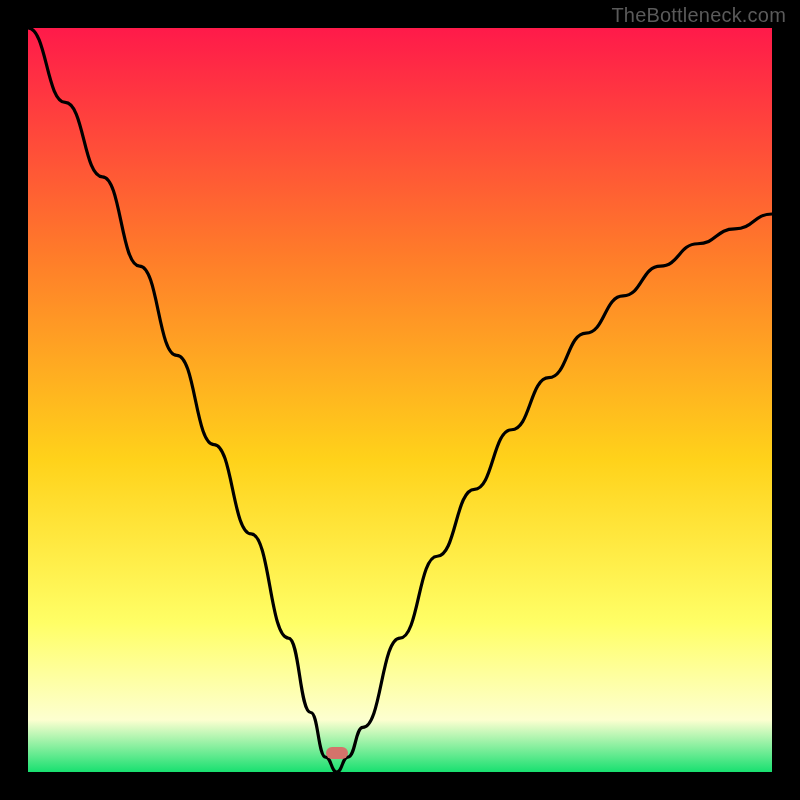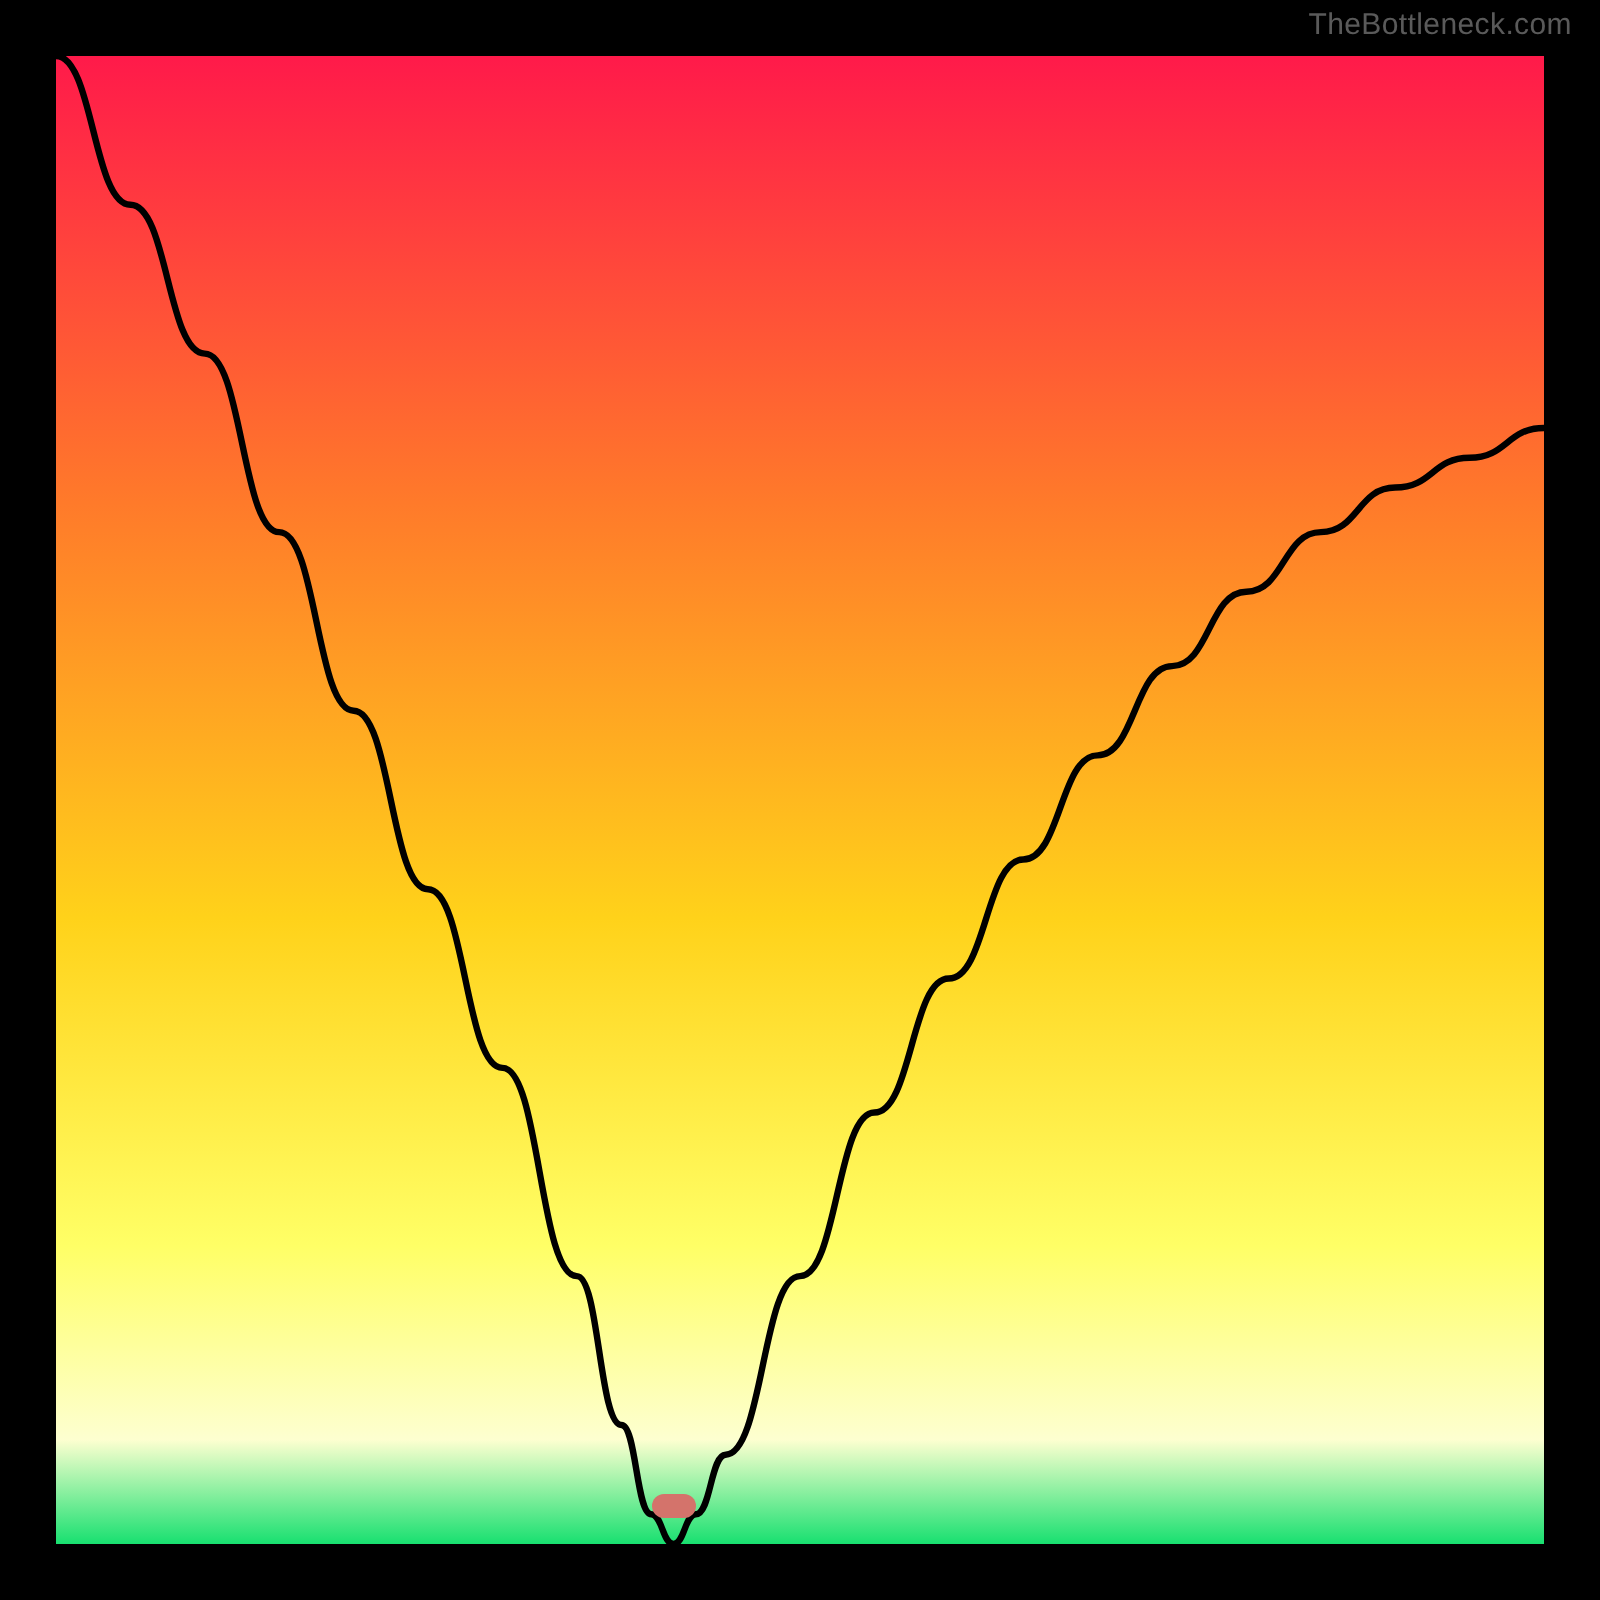--- a/index.html
+++ b/index.html
@@ -16,21 +16,21 @@
     width: 800px;
     height: 800px;
     background: #000000;
     box-sizing: border-box;
   }
   .watermark {
     position: absolute;
     top: 4px;
     right: 14px;
     color: #5a5a5a;
-    font-size: 15px;
+    font-size: 20px;
     letter-spacing: 0.2px;
     z-index: 20;
     user-select: none;
   }
   .plot-area {
     position: absolute;
     left: 28px;
     top: 28px;
     width: 744px;
     height: 744px;

